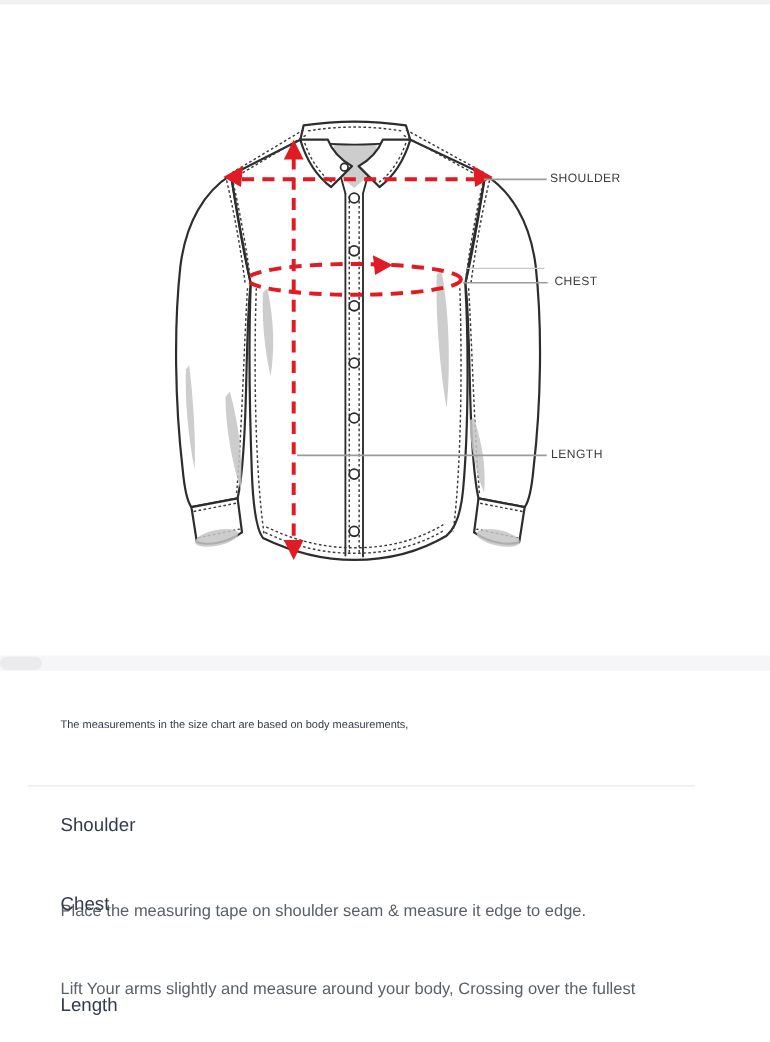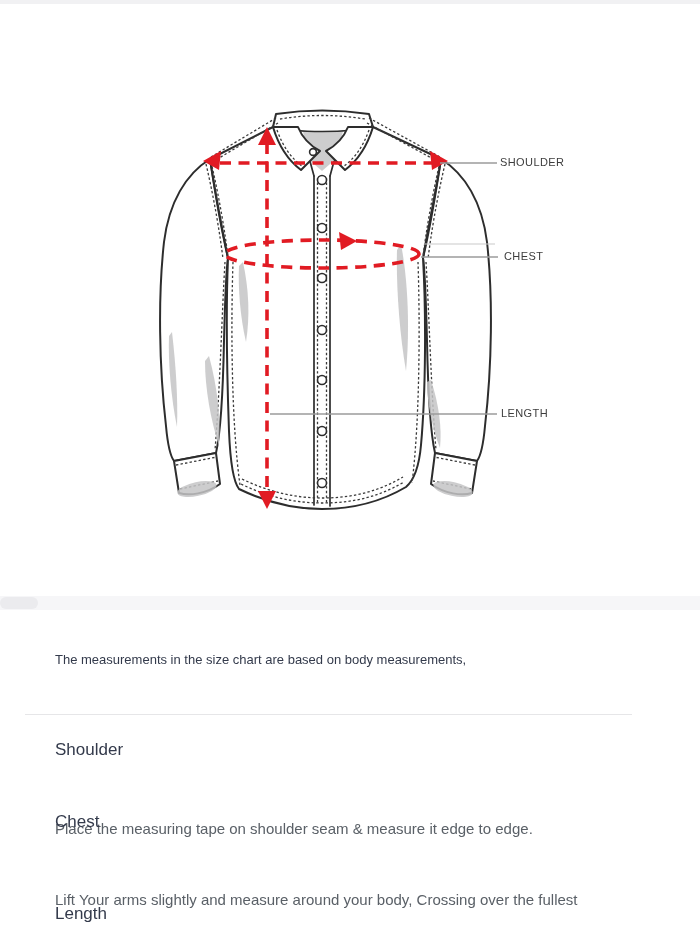--- a/index.html
+++ b/index.html
@@ -39,21 +39,21 @@
     position:absolute; left:0; top:596px; width:700px; height:14px;
     background:#f6f6f8;
   }
   .scroll-thumb{
     position:absolute; left:0; top:1px; width:38px; height:12px;
     background:#ebebee; border-radius:6px;
   }
 
   .intro{
     position:absolute; left:55px; top:647px;
-    font-size:13px; line-height:25px;
+    font-size:10px; line-height:25px;
     color:var(--heading);
     white-space:pre;
   }
   .rule{
     position:absolute; left:25px; top:714px; width:607px; height:0;
     border-top:1px solid #e6e6e8;
   }
   .section-title{
     position:absolute; left:55px;
     font-size:17px; color:var(--heading); font-weight:500;

